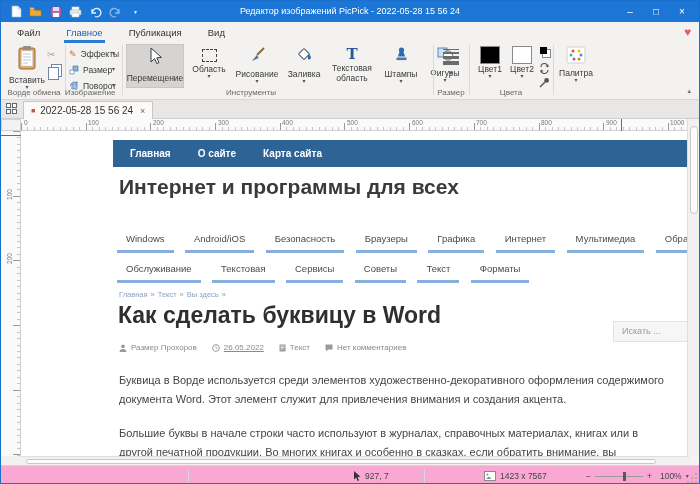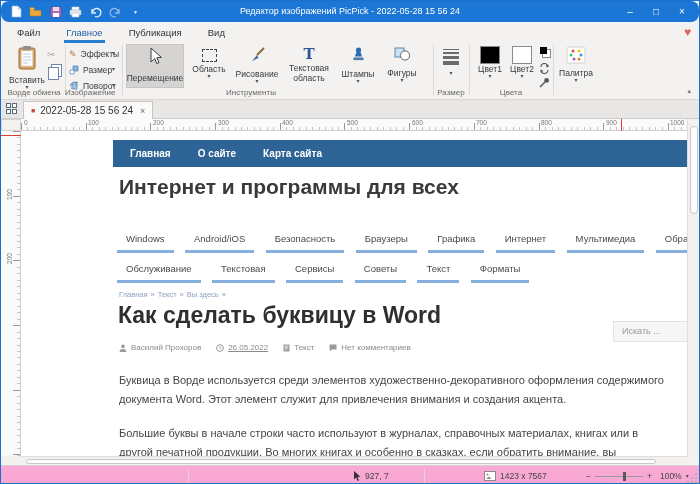--- a/index.html
+++ b/index.html
@@ -1,21 +1,21 @@
 <!DOCTYPE html>
 <html><head>
 <meta charset="utf-8">
 <style>
   * { margin:0; padding:0; box-sizing:border-box; }
   html,body { background:#fff; }
   body { font-family:"Liberation Sans", sans-serif; }
   .window { position:relative; width:700px; height:484px; background:#f3f2f1; border:1px solid #1a70cc; overflow:hidden; }
 
   
-  .titlebar { position:absolute; left:0; top:0; width:100%; height:21px; background:#1b76d5;border-radius:8px; }
+  .titlebar { position:absolute; left:0; top:0; width:100%; height:21px; background:#1b76d5; }
   .qat { position:absolute; left:8px; top:2px; display:flex; gap:7px; align-items:center; height:17px; }
   .qat span { display:inline-flex; width:13px; height:13px; align-items:center; justify-content:center; cursor:default; }
   .win-title { position:absolute; left:0; top:0; width:100%; height:21px; line-height:21px; text-align:center; color:#fff; font-size:9px; }
   .wincontrols { position:absolute; right:4px; top:0; height:21px; display:flex; }
   .wincontrols span { width:26px; height:21px; color:#fff; font-size:10px; line-height:21px; text-align:center; }
 
   
   .menubar { position:absolute; left:0; top:21px; width:100%; height:21px; background:#f3f2f1; display:flex; align-items:center; padding-left:14px; gap:22px; }
   .menubar .mitem { font-size:9.5px; color:#333; padding:4px 2px; position:relative; }
   .menubar .mitem.active { color:#1f5fa8; }
@@ -214,20 +214,28 @@
         <span class="chev">▾</span>
       </div>
       <div class="tool" style="width:46px;">
         <span><svg width="17" height="17" viewBox="0 0 17 17">
               <path d="M15 2 L8 9" stroke="#8a6d3b" stroke-width="2"></path>
               <path d="M8 9 L3 15 L9.5 12 Z" fill="#4a6f9b"></path>
             </svg></span>
         <span class="rlabel">Рисование</span>
         <span class="chev">▾</span>
       </div>
+      <div class="tool" style="width:38px;">
+        <span><svg width="17" height="17" viewBox="0 0 17 17">
+              <rect x="4" y="4" width="8" height="8" rx="1" transform="rotate(45 8 8)" fill="#fff" stroke="#4a5a6a" stroke-width="1"></rect>
+              <path d="M13 8 q3 3.4 1.4 5 q-1.6 1.2 -2.6 -0.6 q-0.6 -1.8 1.2 -4.4 Z" fill="#2b6cb0"></path>
+            </svg></span>
+        <span class="rlabel">Заливка</span>
+        <span class="chev">▾</span>
+      </div>
       <div class="tool" style="width:48px;">
         <span style="font-family:'DejaVu Serif', serif; font-size:15px; font-weight:bold; color:#2b579a; line-height:16px;">T</span>
         <span class="rlabel" style="line-height:8px;">Текстовая</span>
         <span class="rlabel" style="line-height:9px;">область</span>
       </div>
       <div class="tool" style="width:40px;">
         <span><svg width="17" height="17" viewBox="0 0 17 17">
               <circle cx="8.5" cy="4" r="2.6" fill="#2b6cb0"></circle>
               <path d="M6.5 6 h4 l1.6 4.5 h-7.2 Z" fill="#2b6cb0"></path>
               <rect x="3.5" y="11.5" width="10" height="2.6" fill="#4a79a8"></rect>
@@ -363,21 +371,21 @@
       <span>Главная</span><span class="bsep">»</span><span>Текст</span><span class="bsep">»</span><span>Вы здесь</span><span class="bsep">»</span>
     </div>
     <div class="wp-article-title">Как сделать буквицу в Word</div>
     <div class="wp-search">Искать ...</div>
     <div class="wp-meta">
       <span class="mi">
         <svg width="8" height="8" viewBox="0 0 8 8">
             <circle cx="4" cy="2.4" r="1.8" fill="#9a9a9a"></circle>
             <path d="M0.6 8 a3.4 3 0 0 1 6.8 0 Z" fill="#9a9a9a"></path>
           </svg>
-        <span>Василий Прохоров</span>
+        <span>Размер Прохоров</span>
       </span>
       <span class="mi">
         <svg width="8" height="8" viewBox="0 0 8 8">
             <circle cx="4" cy="4" r="3.4" fill="none" stroke="#9a9a9a" stroke-width="1"></circle>
             <path d="M4 2.2 V4 L5.5 5" fill="none" stroke="#9a9a9a" stroke-width=".9"></path>
           </svg>
         <span class="date">26.05.2022</span>
       </span>
       <span class="mi">
         <svg width="7" height="8" viewBox="0 0 7 8">

